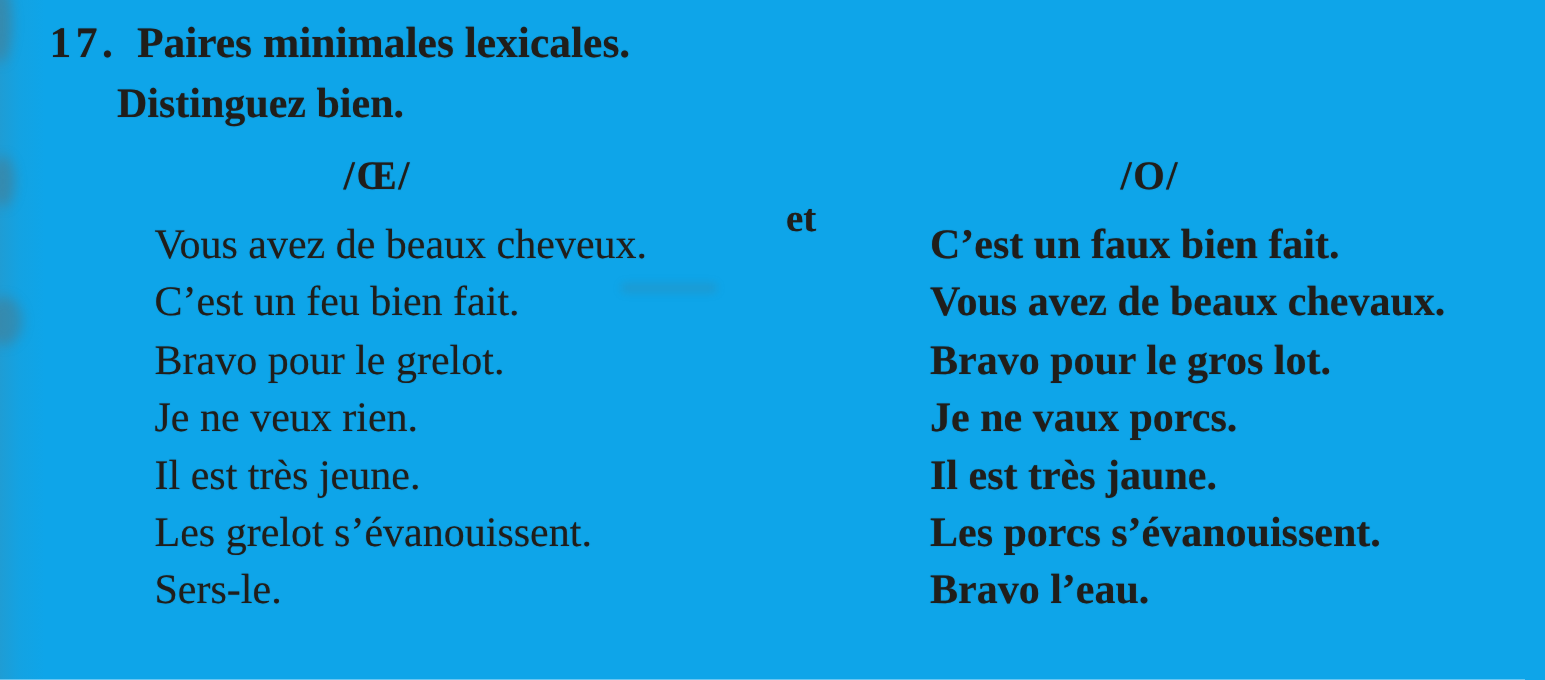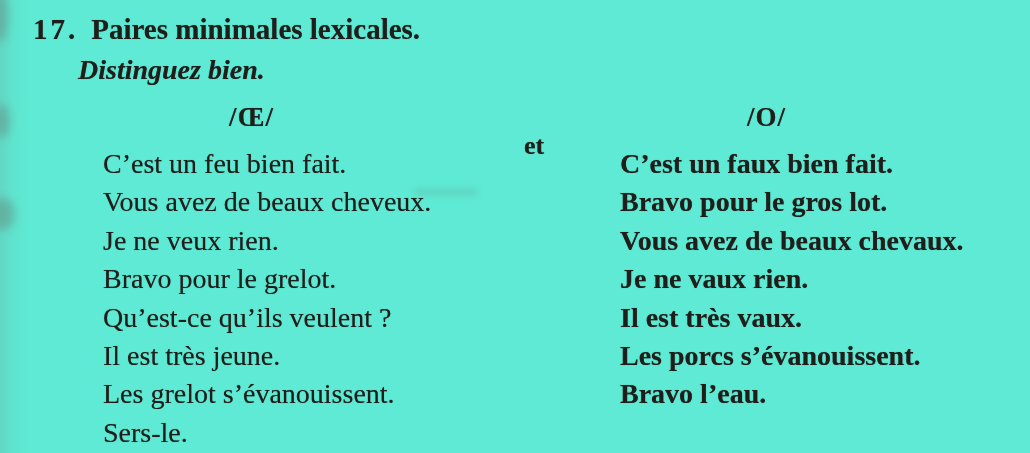--- a/index.html
+++ b/index.html
@@ -1,21 +1,21 @@
 <!DOCTYPE html>
 <html><head>
 <meta charset="utf-8">
 <style>
   * { margin: 0; padding: 0; box-sizing: border-box; }
   html, body { width: 1030px; height: 453px; overflow: hidden; }
   .page {
     position: relative;
     width: 1030px;
     height: 453px;
-    background: #5eead4;
+    background: #0ea5e9;
     font-family: "Liberation Serif", "DejaVu Serif", serif;
     color: #201e1b;
     overflow: hidden;
     text-shadow: 0 0 0.7px rgba(32,30,27,0.55);
   }
   .gutter {
     position: absolute; top: 0; left: 0; width: 34px; height: 453px;
     background: linear-gradient(90deg, rgba(118,113,106,0.16) 0px, rgba(118,113,106,0.05) 13px, rgba(0,0,0,0) 30px);
     pointer-events: none;
   }
@@ -24,21 +24,21 @@
   .smudge.s2 { left: -6px; top: 104px; width: 16px; height: 34px; }
   .smudge.s3 { left: -9px; top: 198px; width: 24px; height: 32px; }
   .smudge.s4 { left: 414px; top: 189px; width: 64px; height: 6px; background: rgba(104,100,94,0.18); filter: blur(3px); border-radius: 3px; }
   .heading {
     position: absolute; left: 33px; top: 13px;
     font-weight: bold; font-size: 29px; white-space: nowrap;
   }
   .heading .num { letter-spacing: 3px; margin-right: 13px; }
   .instruction {
     position: absolute; left: 78px; top: 54px;
-    font-weight: bold; font-style: italic; font-size: 28px; white-space: nowrap;
+    font-weight: bold; font-size: 28px; white-space: nowrap;
   }
   .col-header {
     position: absolute; top: 102px;
     font-weight: bold; font-size: 27px; letter-spacing: 1px; white-space: nowrap;
   }
   .col-header.left  { left: 229px; }
   .col-header.right { left: 747px; }
   .connector {
     position: absolute; left: 524px; top: 131px;
     font-weight: bold; font-size: 26px;
@@ -63,32 +63,31 @@
   </div>
 
   <div class="instruction">Distinguez bien.</div>
 
   <div class="col-header left">/Œ/</div>
   <div class="col-header right">/O/</div>
 
   <div class="connector">et</div>
 
   <div class="col left-col">
+    <div class="line">Vous avez de beaux cheveux.</div>
     <div class="line">C’est un feu bien fait.</div>
-    <div class="line">Vous avez de beaux cheveux.</div>
+    <div class="line">Bravo pour le grelot.</div>
     <div class="line">Je ne veux rien.</div>
-    <div class="line">Bravo pour le grelot.</div>
-    <div class="line">Qu’est-ce qu’ils veulent ?</div>
     <div class="line">Il est très jeune.</div>
     <div class="line">Les grelot s’évanouissent.</div>
     <div class="line">Sers-le.</div>
   </div>
 
   <div class="col right-col">
     <div class="line">C’est un faux bien fait.</div>
+    <div class="line">Vous avez de beaux chevaux.</div>
     <div class="line">Bravo pour le gros lot.</div>
-    <div class="line">Vous avez de beaux chevaux.</div>
-    <div class="line">Je ne vaux rien.</div>
-    <div class="line">Il est très vaux.</div>
+    <div class="line">Je ne vaux porcs.</div>
+    <div class="line">Il est très jaune.</div>
     <div class="line">Les porcs s’évanouissent.</div>
     <div class="line">Bravo l’eau.</div>
   </div>
 </div>
 
 </body></html>

